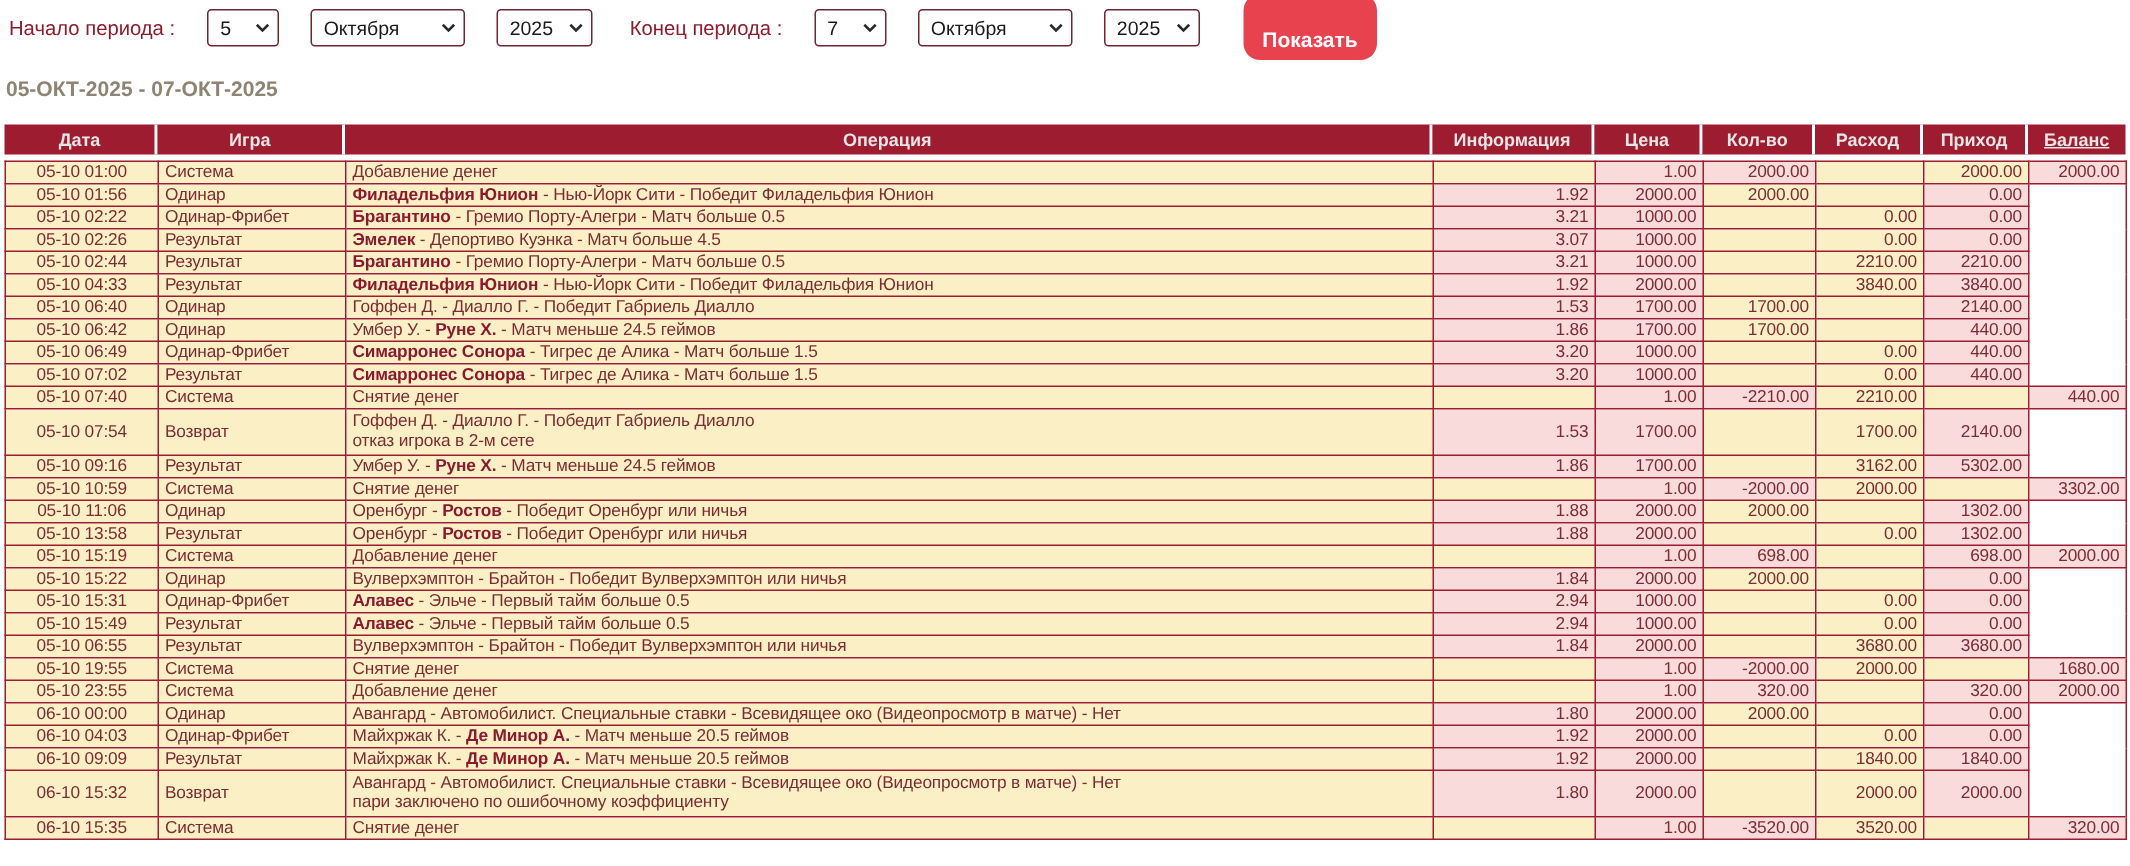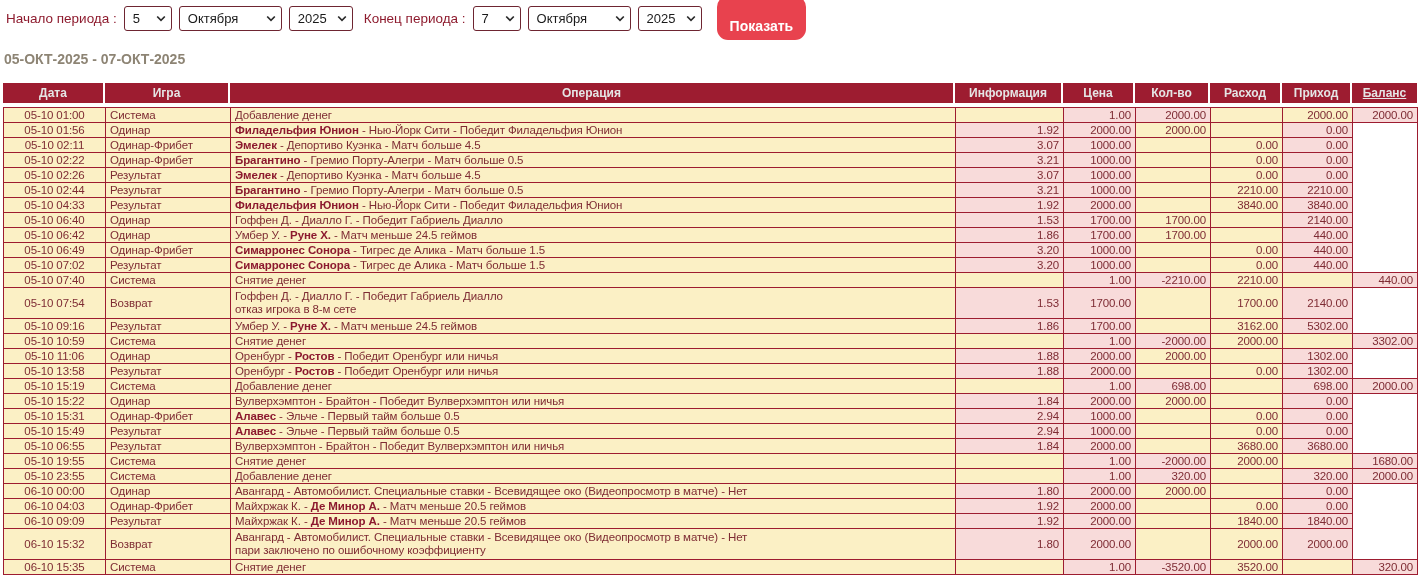--- a/index.html
+++ b/index.html
@@ -9,21 +9,21 @@
     --txt:#7e2b33;
     --boldtxt:#8c1a2f;
     --label:#8e1b2e;
     --btn:#e8424e;
     --headgray:#8d8474;
   }
   *{box-sizing:border-box;}
   html,body{margin:0;padding:0;background:#fff;width:1420px;
     font-family:"Liberation Sans","DejaVu Sans",sans-serif;}
   
-  .topbar{display:flex;align-items:center;gap:7px;margin:5px 17px 0 6px;height:26px;}
+  .topbar{display:flex;align-items:center;gap:21px;margin:5px 17px 0 6px;height:26px;}
   .flabel{font-size:13.5px;color:var(--label);white-space:nowrap;}
   .sel{position:relative;display:inline-block;}
   .sel select{
     appearance:none;-webkit-appearance:none;-moz-appearance:none;
     border:1px solid #6e2531;border-radius:3px;background:#fff;color:#1a1a1a;
     font-family:"Liberation Sans",sans-serif;font-size:13px;
     height:25px;padding:2px 20px 2px 8px;}
   .sel-day select{width:48px;}
   .sel-month select{width:103px;}
   .sel-year select{width:64px;}
@@ -164,33 +164,20 @@
             <div><b>Филадельфия Юнион</b><span> - Нью-Йорк Сити - Победит Филадельфия Юнион</span></div>
           </td>
           <td class="num c-p">1.92</td>
           <td class="num c-p">2000.00</td>
           <td class="num c-y">2000.00</td>
           <td class="num c-y"></td>
           <td class="num c-p">0.00</td>
           <td class="num c-w"></td>
         </tr>
         <tr>
-          <td class="date c-y">05-10 02:11</td>
-          <td class="game c-y">Одинар-Фрибет</td>
-          <td class="op c-y">
-            <div><b>Эмелек</b><span> - Депортиво Куэнка - Матч больше 4.5</span></div>
-          </td>
-          <td class="num c-p">3.07</td>
-          <td class="num c-p">1000.00</td>
-          <td class="num c-y"></td>
-          <td class="num c-y">0.00</td>
-          <td class="num c-p">0.00</td>
-          <td class="num c-w"></td>
-        </tr>
-        <tr>
           <td class="date c-y">05-10 02:22</td>
           <td class="game c-y">Одинар-Фрибет</td>
           <td class="op c-y">
             <div><b>Брагантино</b><span> - Гремио Порту-Алегри - Матч больше 0.5</span></div>
           </td>
           <td class="num c-p">3.21</td>
           <td class="num c-p">1000.00</td>
           <td class="num c-y"></td>
           <td class="num c-y">0.00</td>
           <td class="num c-p">0.00</td>
@@ -298,21 +285,21 @@
           <td class="num c-p">-2210.00</td>
           <td class="num c-y">2210.00</td>
           <td class="num c-y"></td>
           <td class="num c-p">440.00</td>
         </tr>
         <tr class="tall">
           <td class="date c-y">05-10 07:54</td>
           <td class="game c-y">Возврат</td>
           <td class="op c-y">
             <div><span>Гоффен Д. - Диалло Г. - Победит Габриель Диалло</span></div>
-            <div>отказ игрока в 8-м сете</div>
+            <div>отказ игрока в 2-м сете</div>
           </td>
           <td class="num c-p">1.53</td>
           <td class="num c-p">1700.00</td>
           <td class="num c-y"></td>
           <td class="num c-y">1700.00</td>
           <td class="num c-p">2140.00</td>
           <td class="num c-w"></td>
         </tr>
         <tr>
           <td class="date c-y">05-10 09:16</td>

